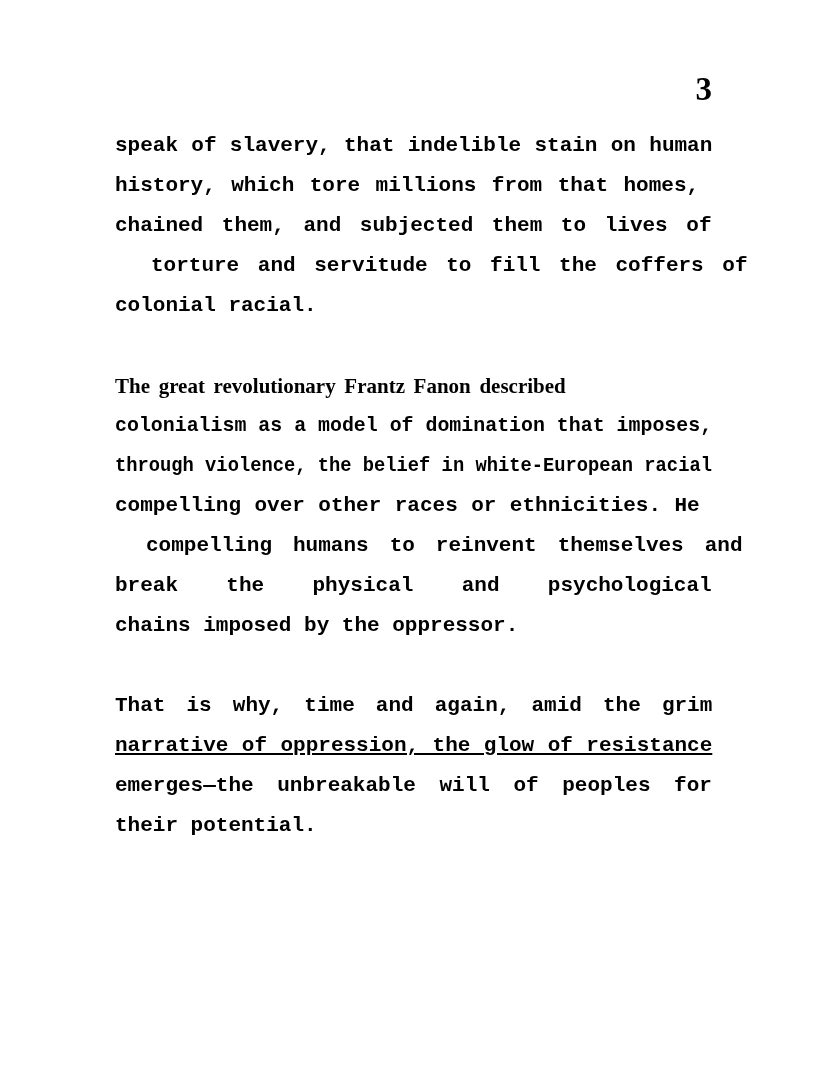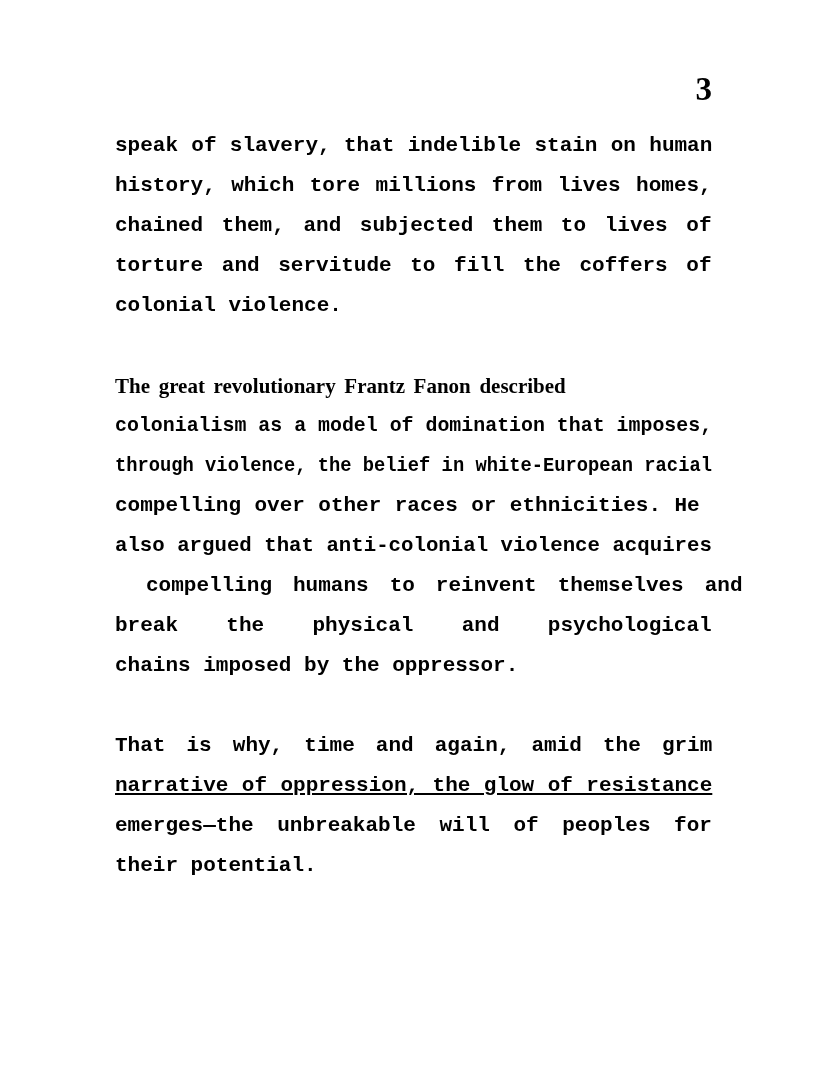--- a/index.html
+++ b/index.html
@@ -51,32 +51,31 @@
 <body>
 
 <div class="page">
 
   <div class="page-number">3</div>
 
   <div class="text-block">
 
     <div class="paragraph">
       <div class="line"><span style="word-spacing: 0.714286px; text-align: center;">speak of slavery, that indelible stain on human</span></div>
-      <div class="line"><span style="word-spacing: 2.83333px;">history, which tore millions from lives homes,</span></div>
+      <div class="line"><span style="word-spacing: 2.83333px;">history, which tore millions from that homes,</span></div>
       <div class="line"><span style="word-spacing: 6px;">chained them, and subjected them to lives of</span></div>
-      <div class="line"><span style="word-spacing: 6px;">torture and servitude to fill the coffers of</span></div>
-      <div class="line last"><span>colonial violence.</span></div>
+      <div class="line"><span style="word-spacing: 6px; margin-left: 36px;">torture and servitude to fill the coffers of</span></div>
+      <div class="line last"><span>colonial racial.</span></div>
     </div>
 
     <div class="paragraph">
       <div class="line"><span style="word-spacing: 3.4px; font-family: Liberation Serif, serif;">The great revolutionary Frantz Fanon described</span></div>
       <div class="line"><span style="transform: scaleX(0.947619);">colonialism as a model of domination that imposes,</span></div>
       <div class="line"><span style="transform: scaleX(0.893713);">through violence, the belief in white-European racial</span></div>
       <div class="line"><span style="word-spacing: 0.833333px;">compelling over other races or ethnicities. He</span></div>
-      <div class="line"><span style="transform: scaleX(0.986777);">also argued that anti-colonial violence acquires</span></div>
       <div class="line"><span style="word-spacing: 8.4px; margin-left: 31px;">compelling humans to reinvent themselves and</span></div>
       <div class="line"><span style="word-spacing: 35.75px;">break the physical and psychological</span></div>
       <div class="line last"><span>chains imposed by the oppressor.</span></div>
     </div>
 
     <div class="paragraph">
       <div class="line"><span style="word-spacing: 8.5px;">That is why, time and again, amid the grim</span></div>
       <div class="line"><span style="word-spacing: 0.833333px; text-decoration: underline;">narrative of oppression, the glow of resistance</span></div>
       <div class="line"><span style="word-spacing: 11px;">emerges—the unbreakable will of peoples for</span></div>
       <div class="line last"><span>their potential.</span></div>

